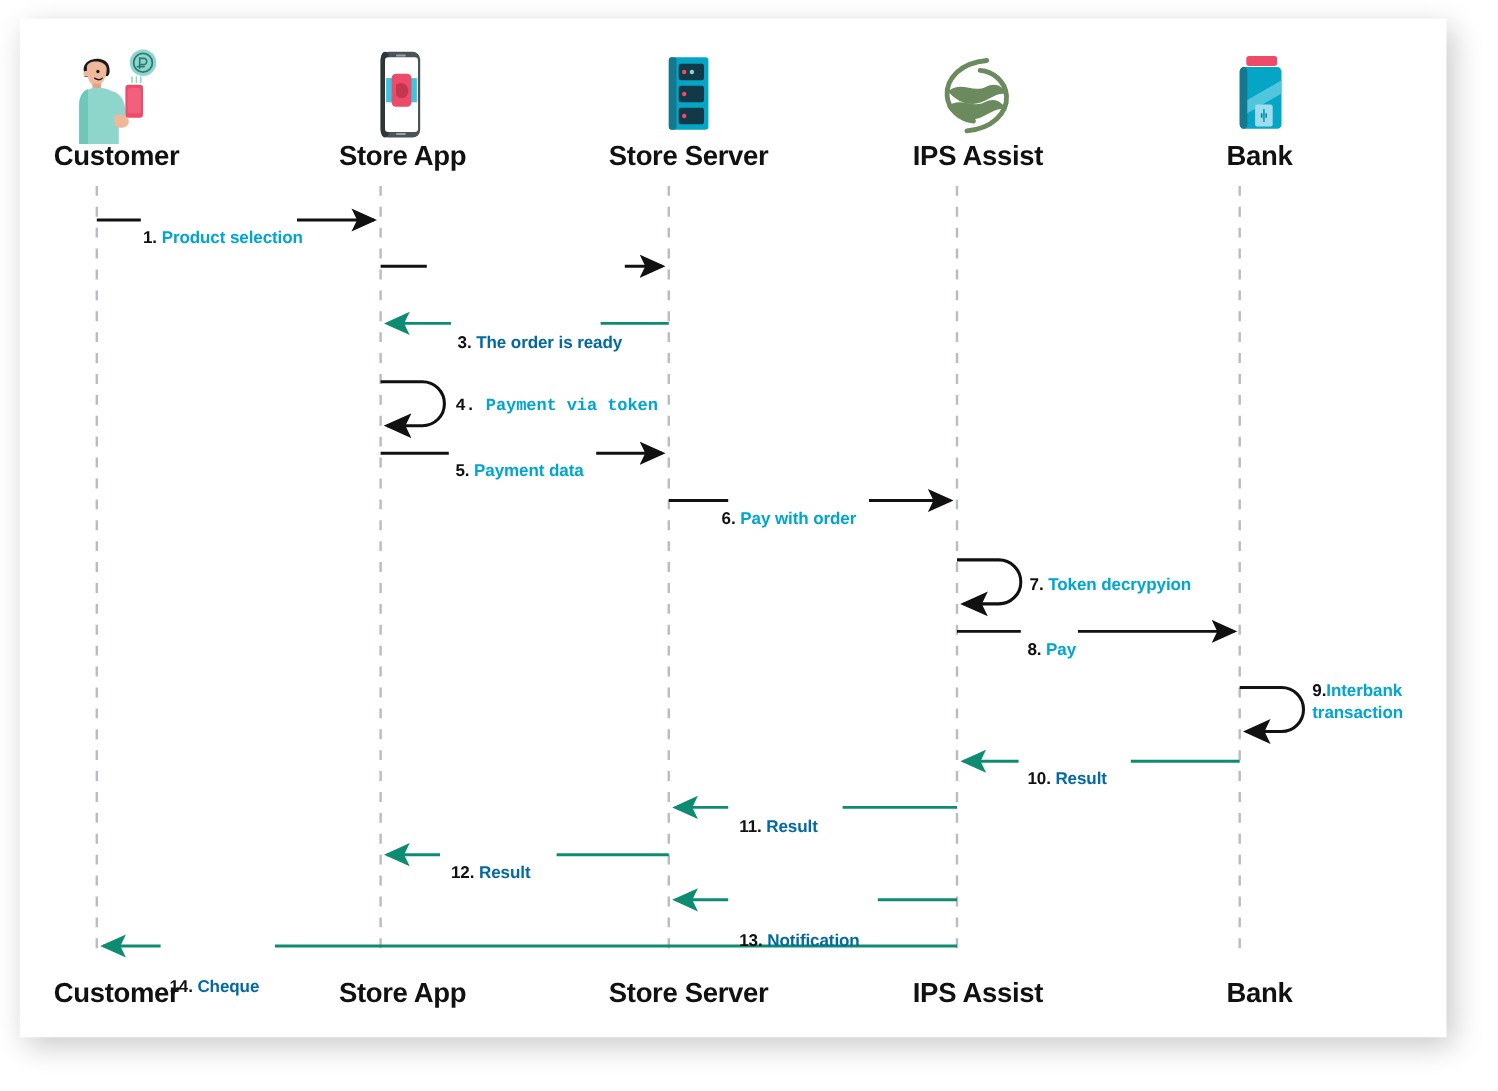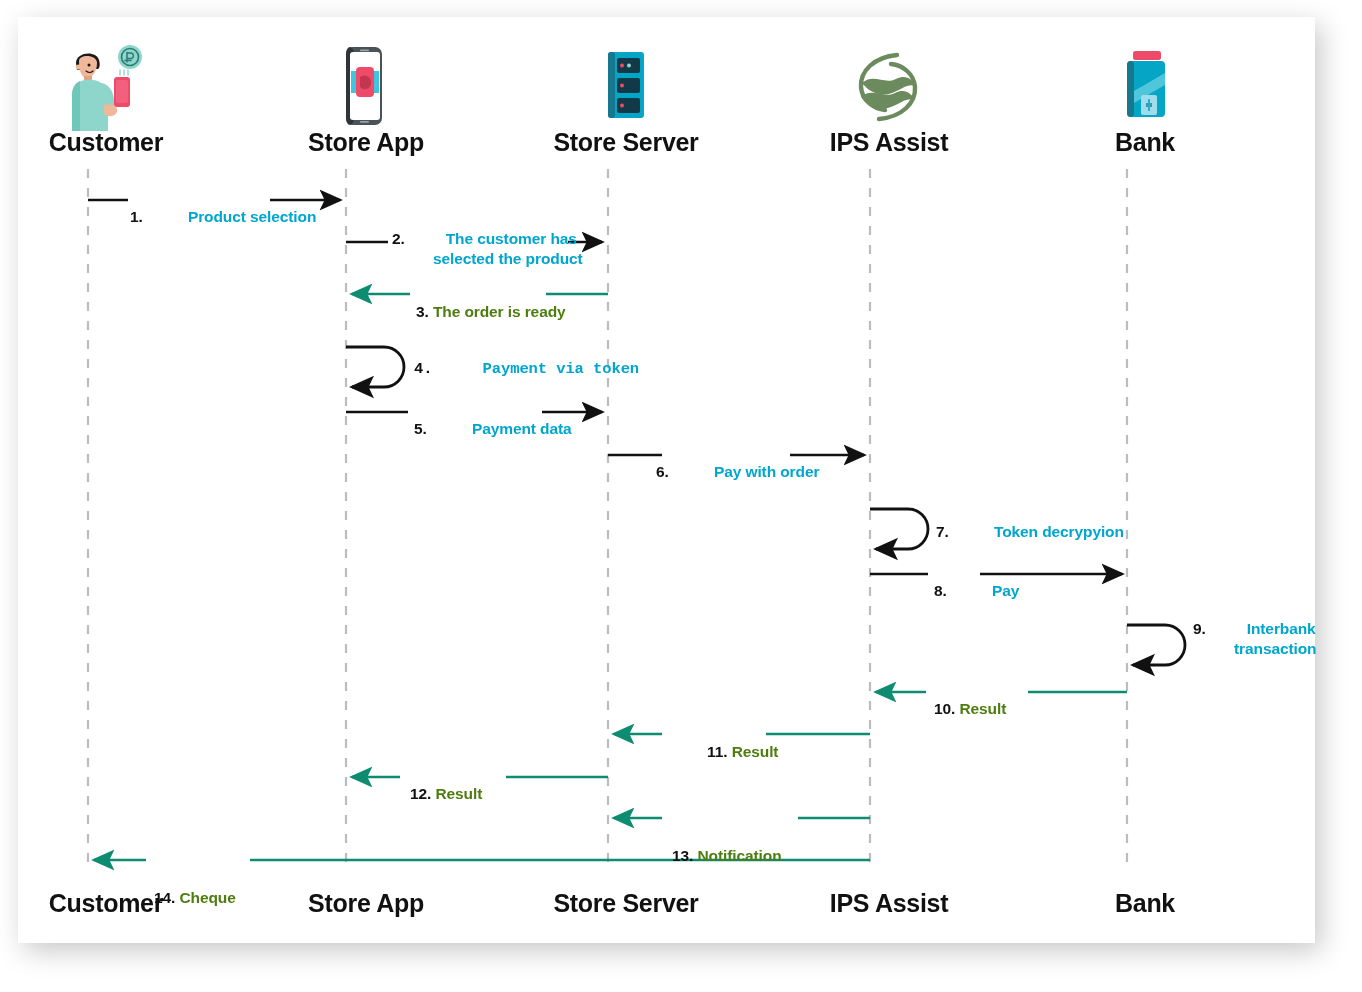--- a/index.html
+++ b/index.html
@@ -69,22 +69,22 @@
   .msg-label {
     position: absolute;
     white-space: nowrap;
     font-family: "Liberation Sans", sans-serif;
     font-weight: bold;
     font-size: 15.5px;
     line-height: 20px;
     letter-spacing: -0.1px;
   }
   .msg-label .num { color: #111111; }
-  .msg-label .txt-fwd { color: #00A6CE; margin-left: 41px; }
-  .msg-label .txt-ret { color: #4d7c0f; }
+  .msg-label .txt-fwd { color: #00A6CE; }
+  .msg-label .txt-ret { color: #0369a1; }
   .msg-label.two-line { line-height: 20px; }
 </style>
 </head>
 <body>
 
 <div id="stage">
   <div id="card">
 
     <svg id="diagram" viewBox="0 0 1297 926">
       <defs>
@@ -267,24 +267,20 @@
     <div class="participant-label foot" style="left:348px;">Store App</div>
     <div class="participant-label foot" style="left:608px;">Store Server</div>
     <div class="participant-label foot" style="left:871px;">IPS Assist</div>
     <div class="participant-label foot" style="left:1127px;">Bank</div>
 
     <div class="msg-label" style="left:112px; top:190px;">
       <span class="num">1.</span>
       <span class="txt-fwd">Product selection</span>
     </div>
 
-    <div class="msg-label two-line" style="left:374px; top:212px;">
-      <span class="num">2.</span><span class="txt-fwd">The customer has</span><br>
-      <span class="txt-fwd">selected the product</span>
-    </div>
 
     <div class="msg-label" style="left:398px; top:285px;">
       <span class="num">3.</span>
       <span class="txt-ret">The order is ready</span>
     </div>
 
     <div class="msg-label" style="left:396px; top:342px;font-family:Liberation Mono, monospace;">
       <span class="num">4.</span>
       <span class="txt-fwd">Payment via token</span>
     </div>
@@ -312,21 +308,21 @@
     <div class="msg-label two-line" style="left:1175px; top:602px;">
       <span class="num">9.</span><span class="txt-fwd">Interbank</span><br>
       <span class="txt-fwd">transaction</span>
     </div>
 
     <div class="msg-label" style="left:916px; top:682px;">
       <span class="num">10.</span>
       <span class="txt-ret">Result</span>
     </div>
 
-    <div class="msg-label" style="left:654px; top:725px;margin-left:35px;">
+    <div class="msg-label" style="left:654px; top:725px;">
       <span class="num">11.</span>
       <span class="txt-ret">Result</span>
     </div>
 
     <div class="msg-label" style="left:392px; top:767px;">
       <span class="num">12.</span>
       <span class="txt-ret">Result</span>
     </div>
 
     <div class="msg-label" style="left:654px; top:792px;margin-top:37px;">

